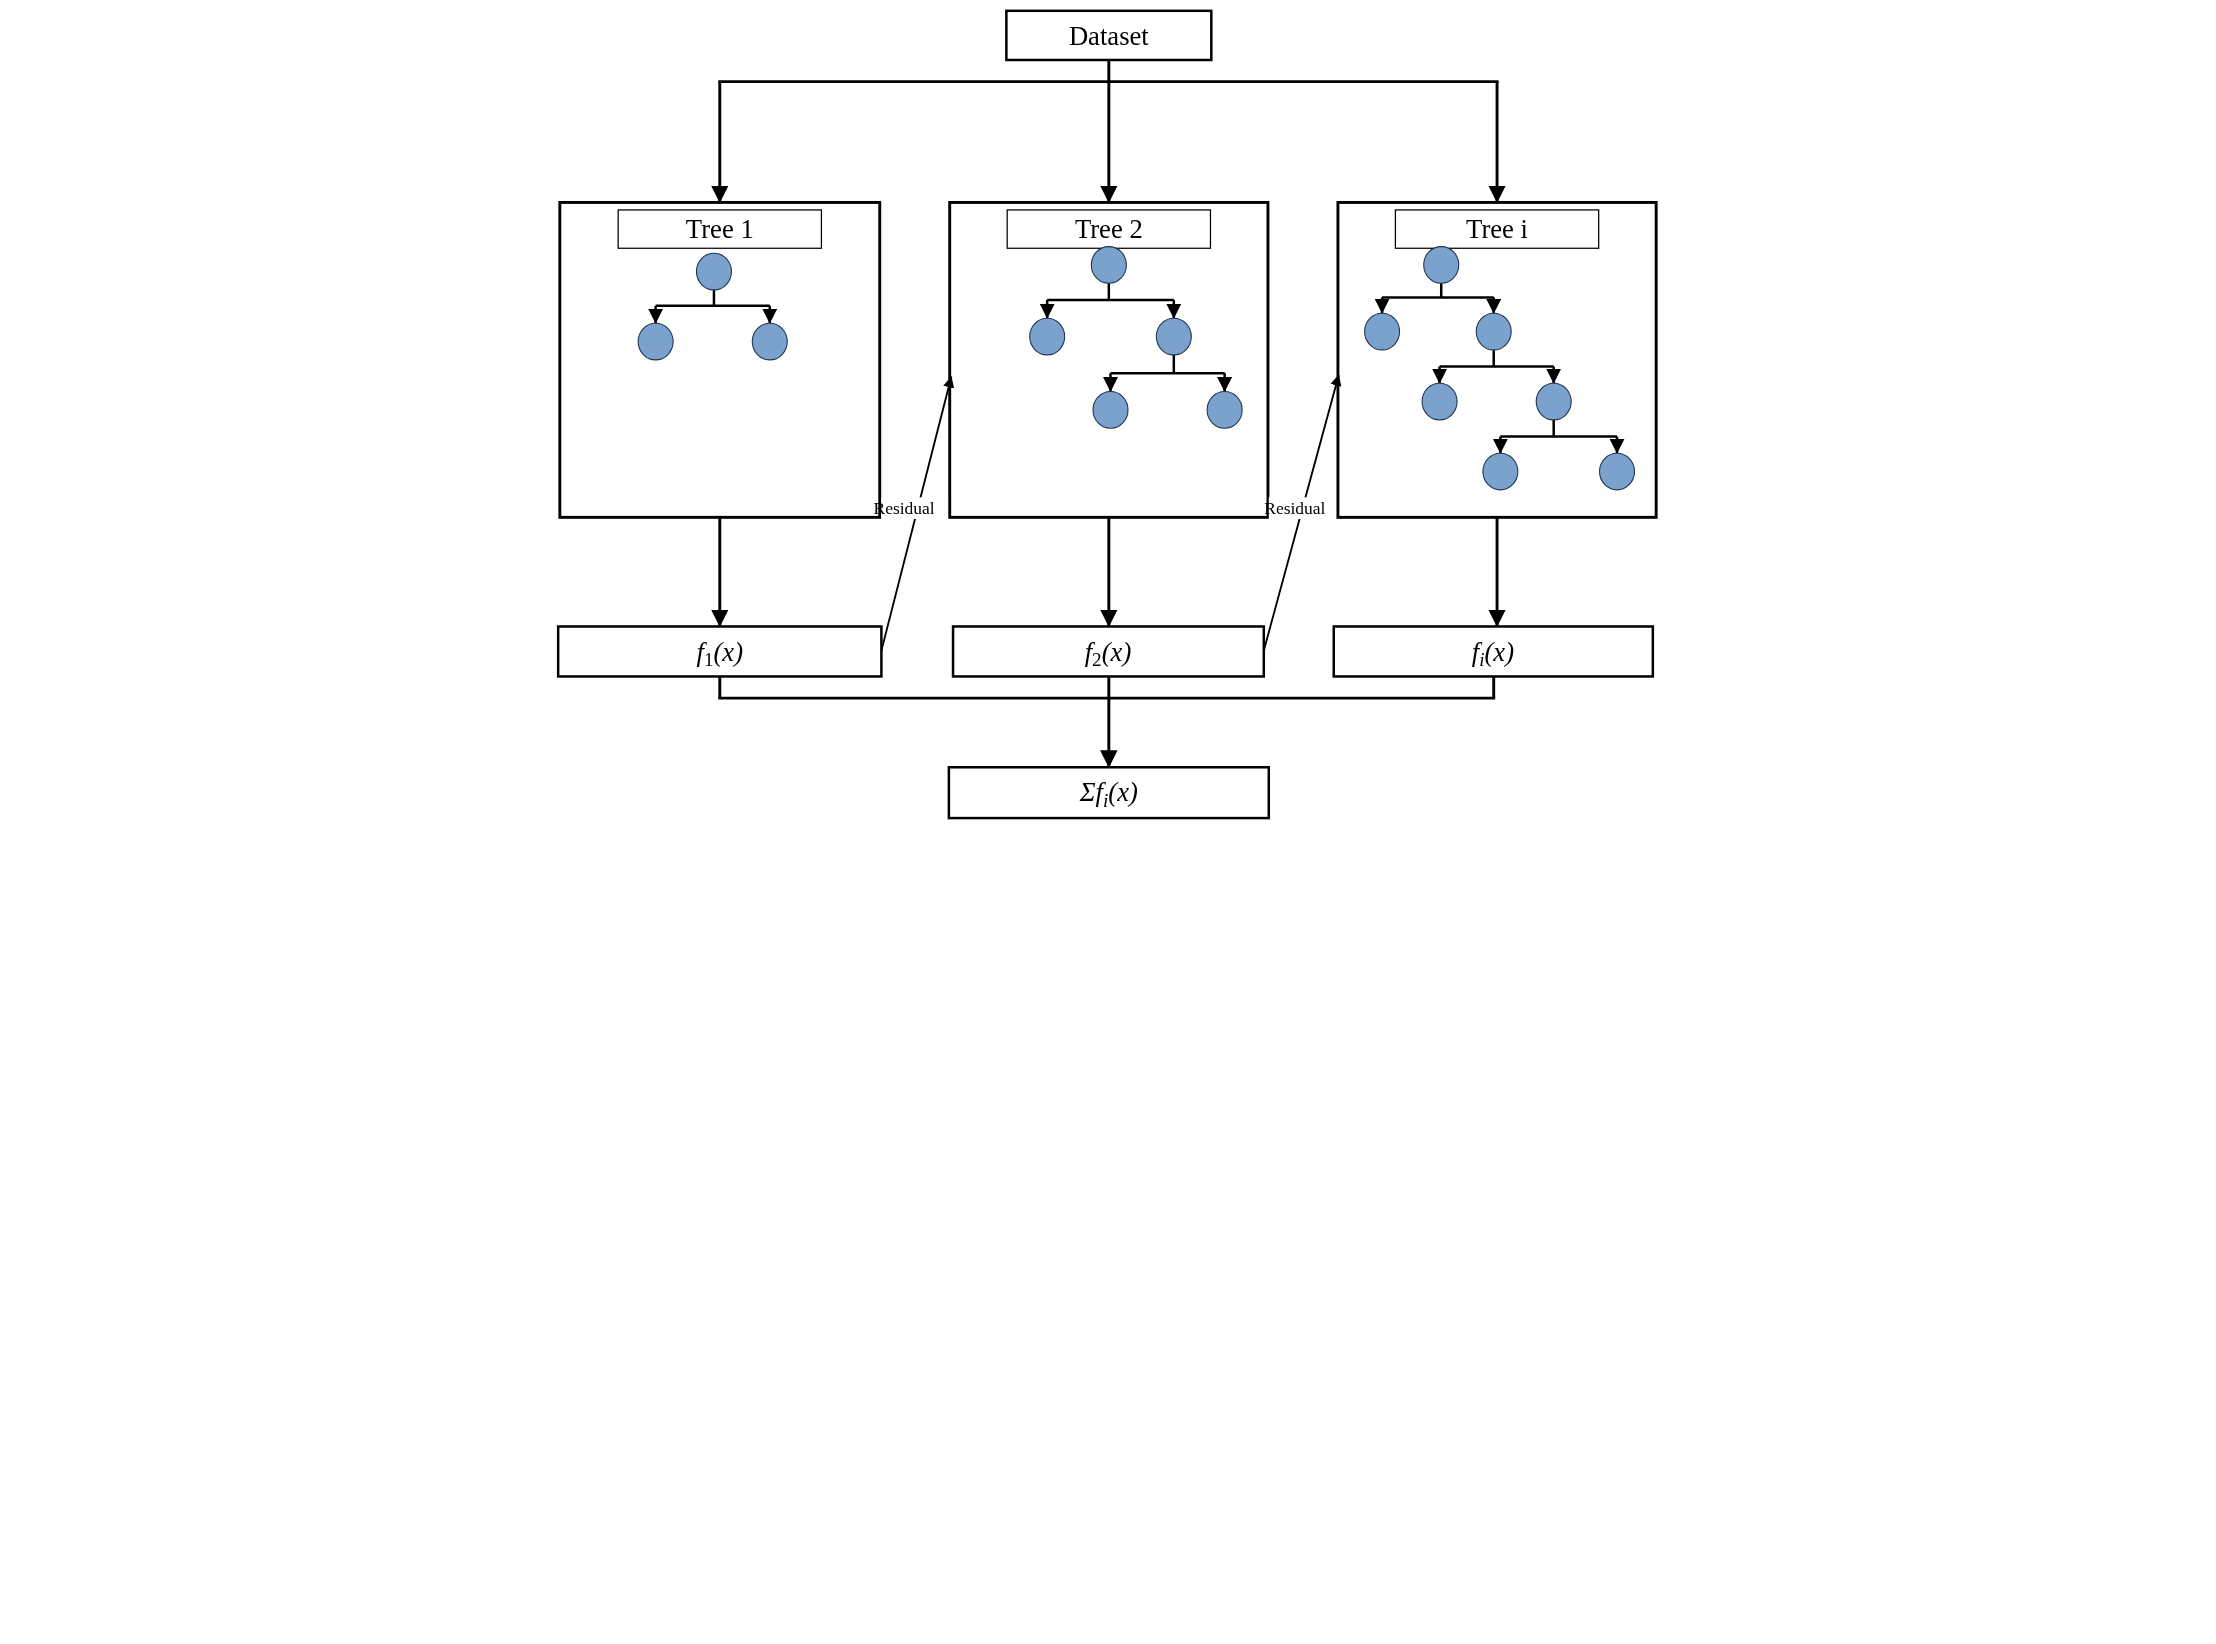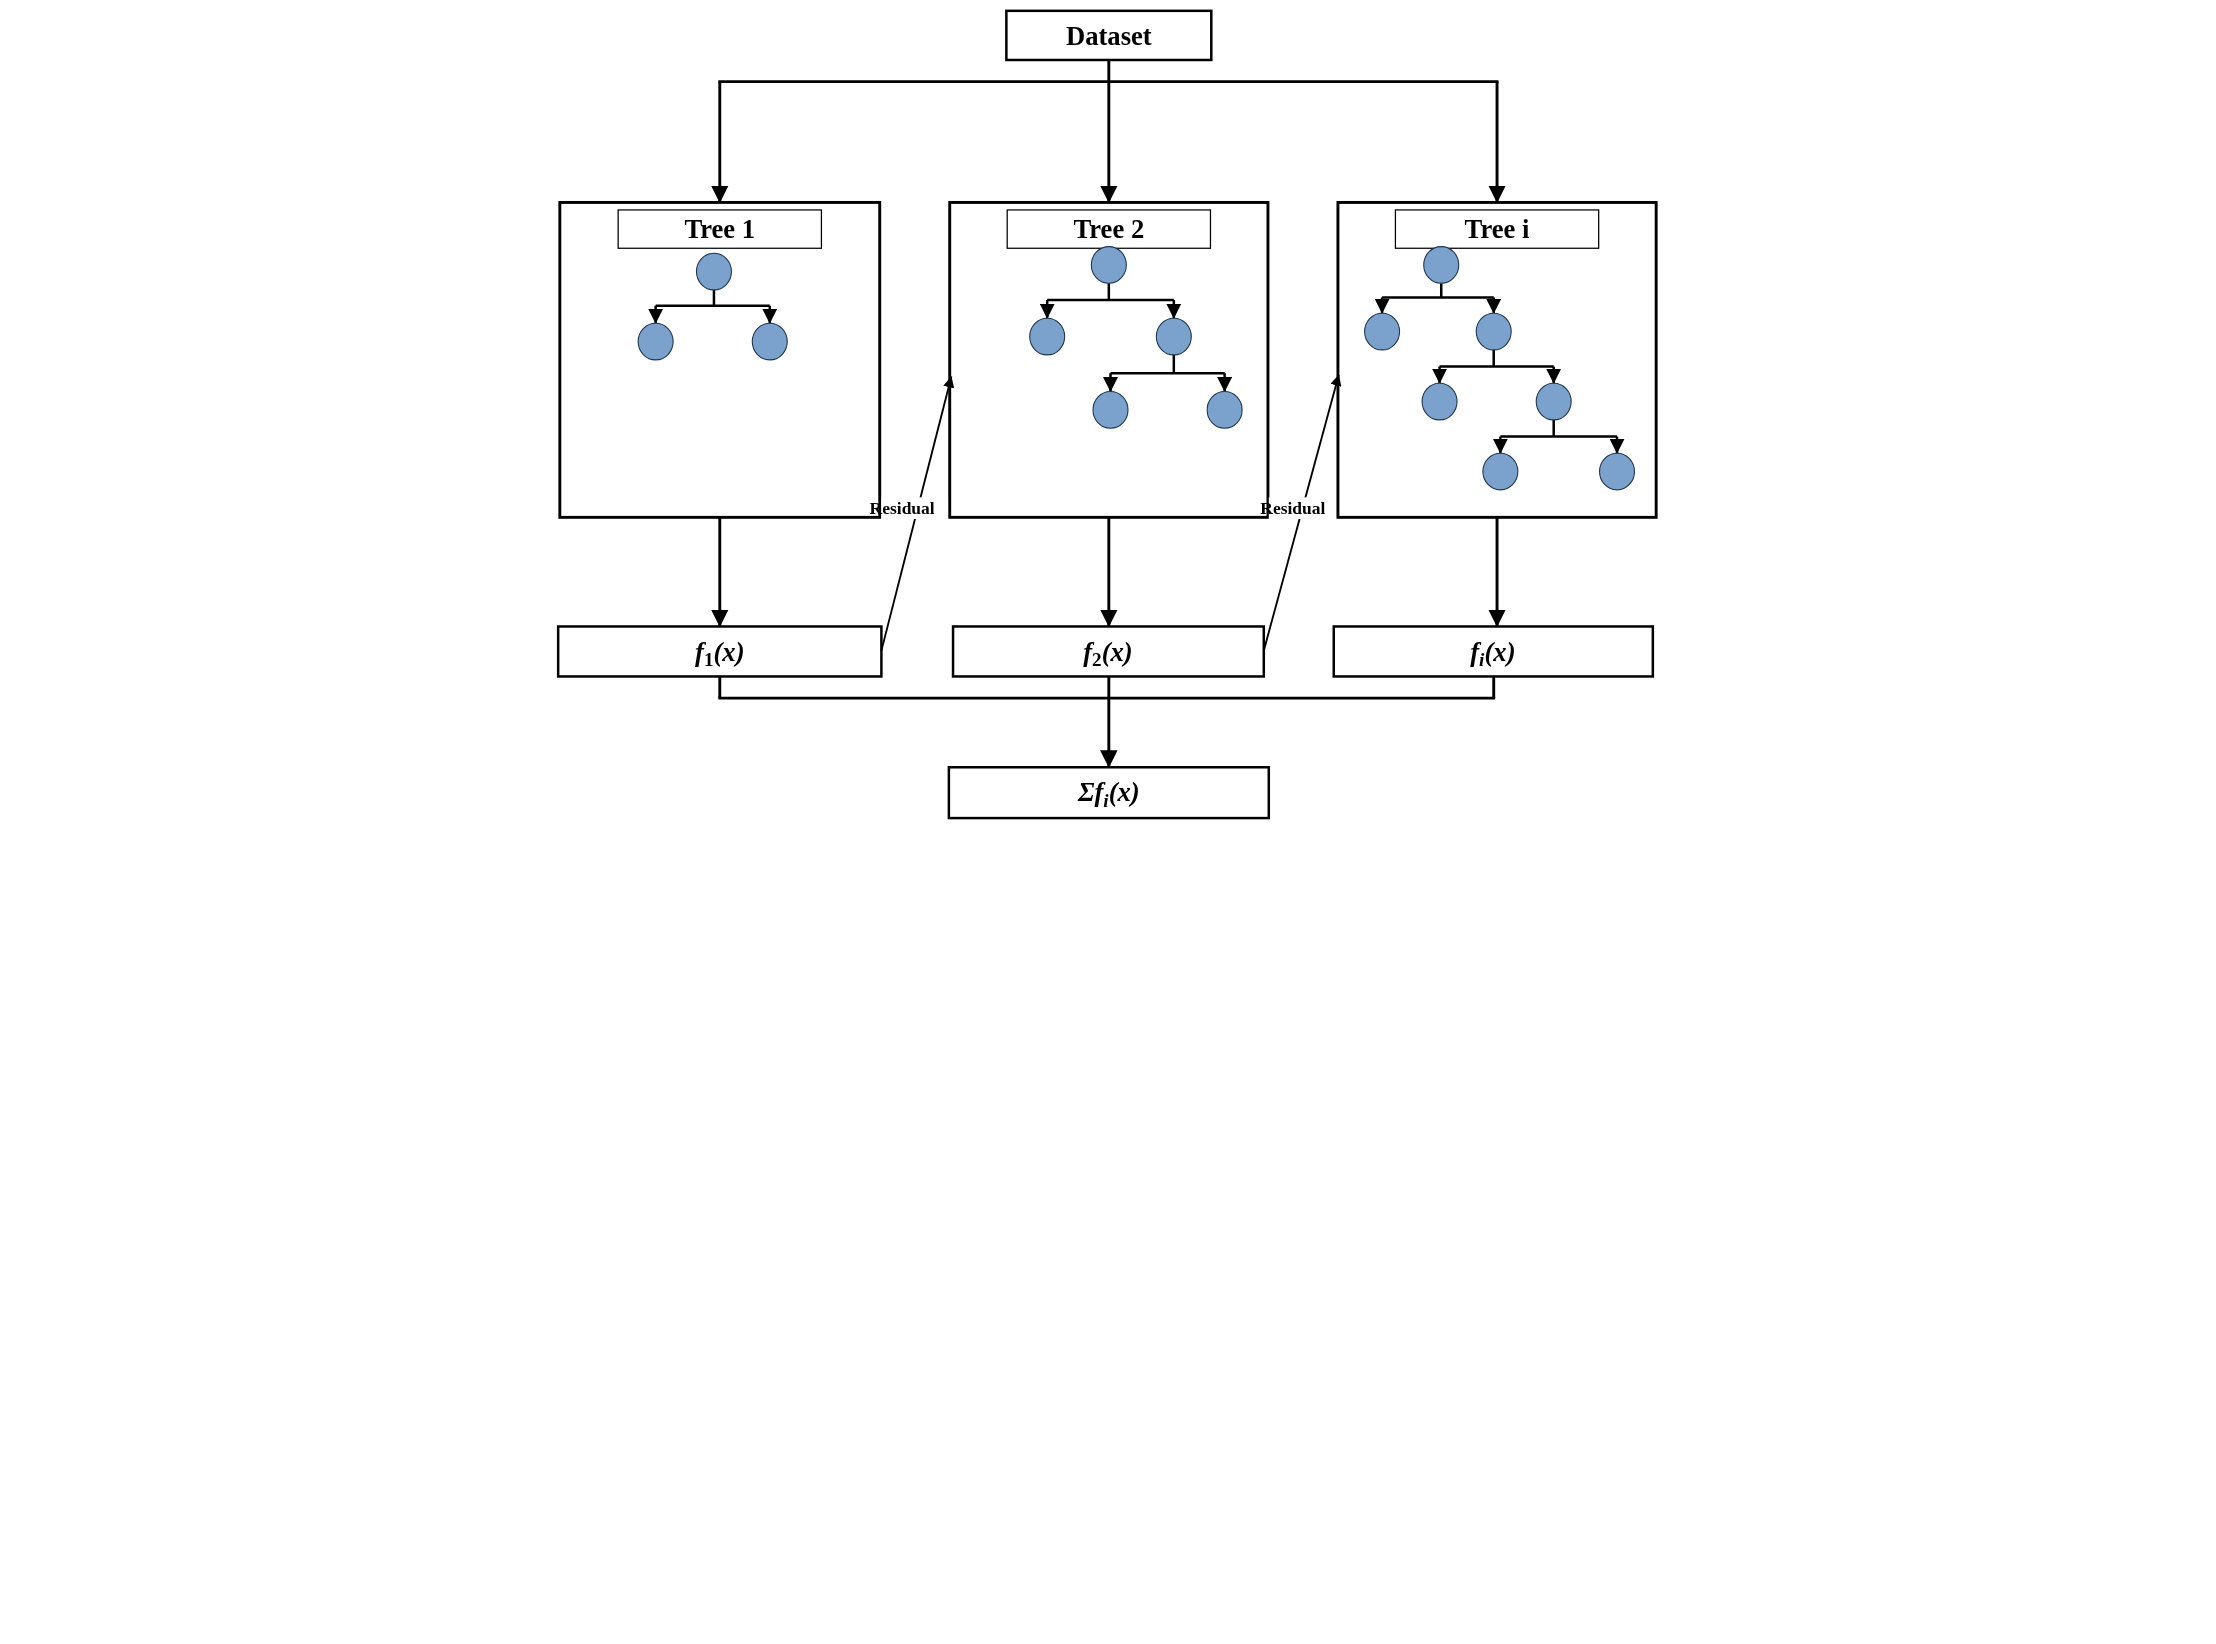--- a/index.html
+++ b/index.html
@@ -1,17 +1,17 @@
 <!DOCTYPE html>
 <html style="--node-fill: #7ba1cd; --node-stroke: #1f3550; --line-color: #000000;font-size:13.3px"><head>
 <meta charset="utf-8">
 <style>
   html,body{margin:0;padding:0;background:#fff;}
   body{display:flex;justify-content:center;align-items:flex-start;}
-  .canvas{width:100%;max-width:1108px;font-weight:bold;}
+  .canvas{width:100%;max-width:1108px;}
   svg{display:block;width:100%;height:auto;background:#fff;}
   
   .flow{stroke:var(--line-color,#000);stroke-width:3.5;fill:none;}
   .sq{stroke-linecap:square;}
   .tline{stroke:var(--line-color,#000);stroke-width:3;fill:none;}
   .rline{stroke:var(--line-color,#000);stroke-width:2.25;fill:none;}
   .arr{marker-end:url(#ah);}
   
   .box{fill:#fff;stroke:var(--line-color,#000);}
   .bw3{stroke-width:3;}

